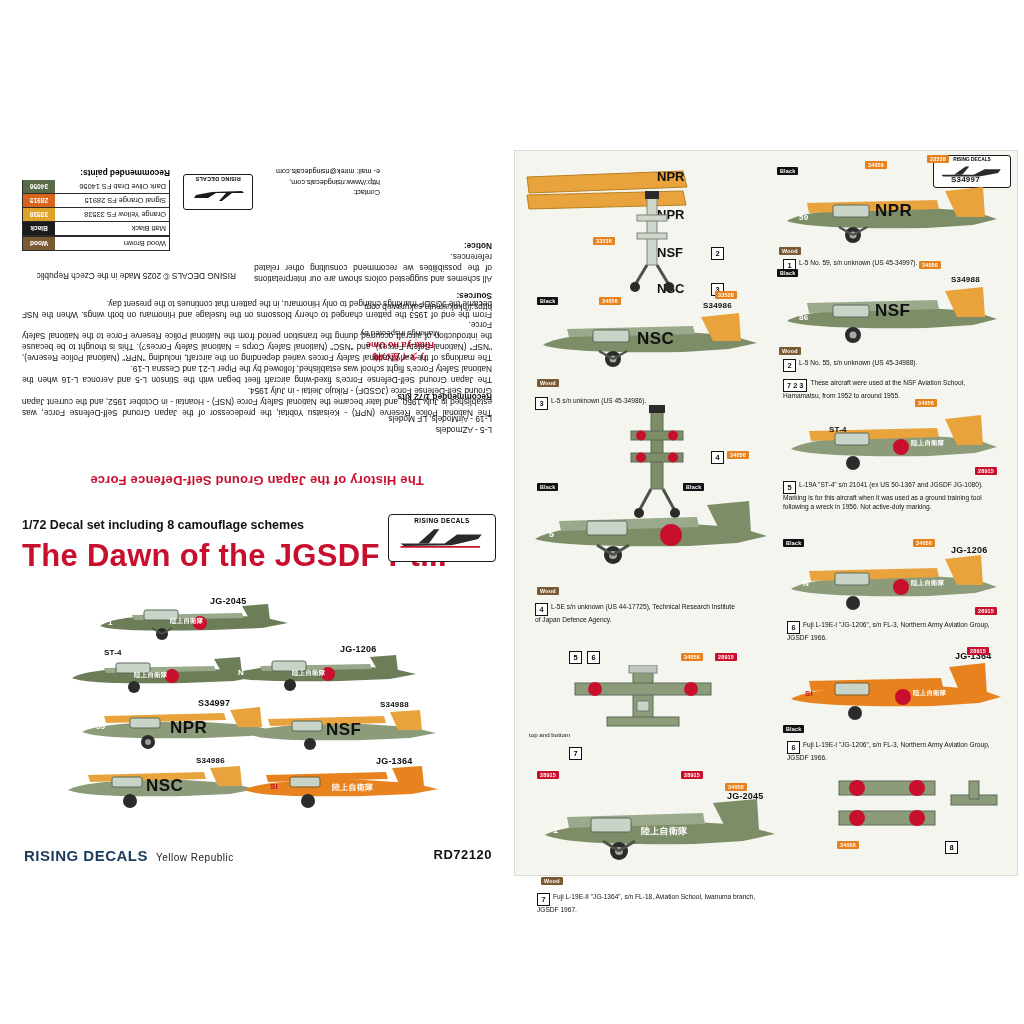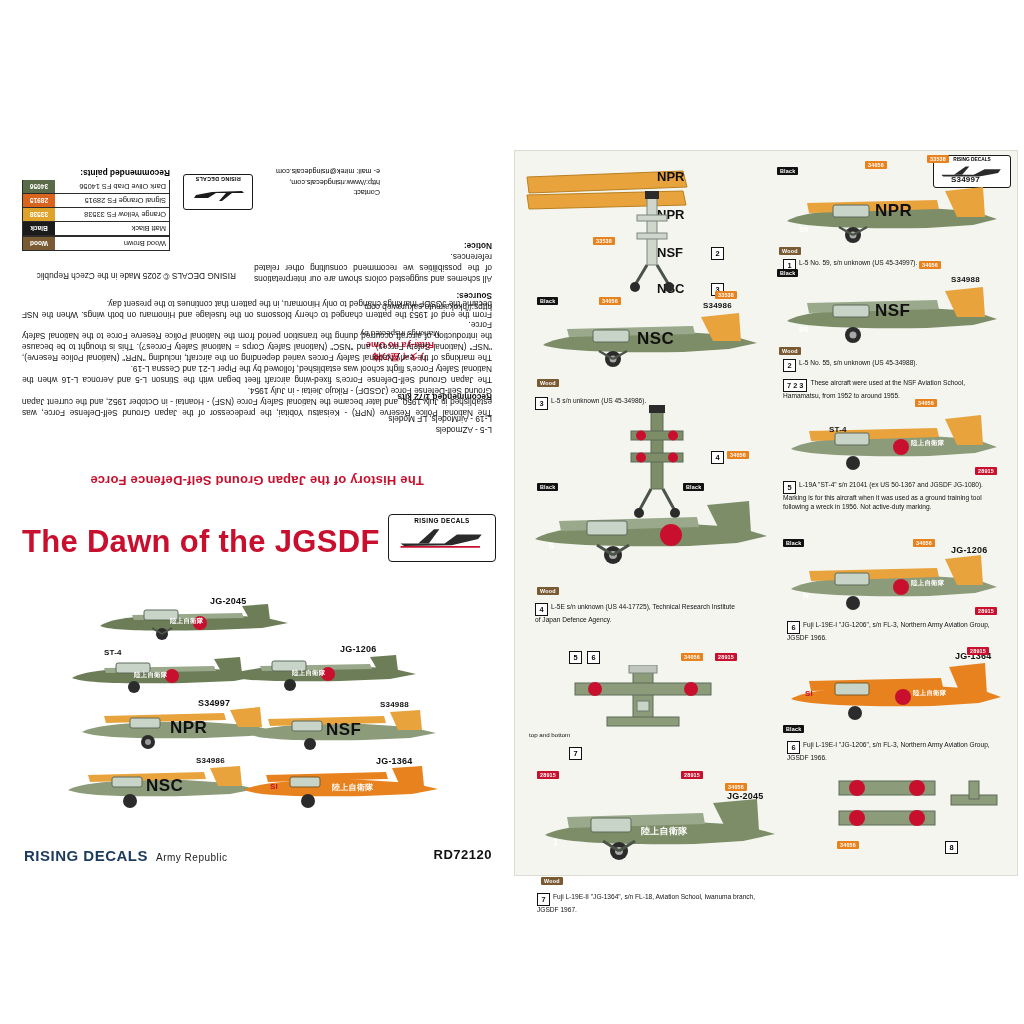--- a/index.html
+++ b/index.html
@@ -55,21 +55,21 @@
   .chip{position:absolute;font-size:5.4px;font-weight:bold;color:#fff;padding:1px 3px;border-radius:1px;letter-spacing:.2px;}
   .chip.or{background:#e8821e;}
   .chip.rd{background:#c8102e;}
   .chip.bk{background:#111;}
   .lbl{position:absolute;font-size:6.2px;color:#111;}
 
   
   .ac{position:absolute;}
   .jptxt{position:absolute;font-size:6.4px;color:#fff;font-weight:bold;letter-spacing:.3px;white-space:nowrap;}
   .code{position:absolute;font-size:9px;font-weight:bold;color:#111;letter-spacing:.2px;}
-  .code.w{color:#fff;margin-top:12px;}
+  .code.w{color:#fff;}
   .bigcode{position:absolute;font-size:17px;font-weight:bold;color:#111;letter-spacing:.5px;}
   .mklabel{position:absolute;font-size:13px;font-weight:bold;color:#111;}
 
   svg{display:block;}
 </style>
 </head>
 <body>
 
 <div class="sheet">
 
@@ -142,20 +142,21 @@
       <div class="txtblock rot" style="left:14px;top:148px;width:470px;white-space:pre-line;">The National Police Reserve (NPR) - Keisatsu Yobitai, the predecessor of the Japan Ground Self-Defense Force, was established in July 1950, and later became the National Safety Force (NSF) - Hoantai - in October 1952, and the current Japan Ground Self-Defense Force (JGSDF) - Rikujo Jieitai - in July 1954.
 The Japan Ground Self-Defense Force's fixed-wing aircraft fleet began with the Stinson L-5 and Aeronca L-16 when the National Safety Force's flight school was established, followed by the Piper L-21 and Cessna L-19.
 The markings of the early National Safety Forces varied depending on the aircraft, including "NPR" (National Police Reserve), "NSF" (National Safety Forces), and "NSC" (National Safety Corps = National Safety Forces?). This is thought to be because the introduction of aircraft occurred during the transition period from the National Police Reserve Force to the National Safety Force.
 From the end of 1953 the pattern changed to cherry blossoms on the fuselage and Hinomaru on both wings. When the NSF became the JGSDF markings changed to only Hinomaru, in the pattern that continues to the present day.</div>
 
       <div class="txtblock rot hdr-red" style="left:14px;top:322px;width:470px;text-align:center;">The History of the Japan Ground Self-Defence Force</div>
     </div>
 
     <div class="lp-bottom">
       <div class="title-wrap">
+        <div class="sub1">1/72 Decal set including 8 camouflage schemes</div>
         <div class="maintitle">The Dawn of the JGSDF Pt.II</div>
       </div>
 
       <div class="rd-logo">
         <div class="badge">
           <div class="t">RISING DECALS</div>
           <svg viewBox="0 0 106 34" style="position:absolute;top:9px;left:0;" width="106" height="30">
             <path d="M6 22 L56 22 L70 12 L98 12 L94 17 L64 24 L10 25 Z" fill="#2a2a2a"></path>
             <path d="M26 22 L44 6 L50 6 L38 22 Z" fill="#2a2a2a"></path>
             <path d="M6 26 L96 26" stroke="#c8102e" stroke-width="2"></path>
@@ -250,21 +251,21 @@
           <path d="M156 12 L186 10 L188 30 L164 30 Z" fill="#e8821e"></path>
           <rect x="54" y="21" width="30" height="10" rx="2" fill="#c9d4c8" stroke="#7a5a20"></rect>
           <circle cx="72" cy="45" r="7" fill="#2b2b2b"></circle>
         </svg>
         <div class="jptxt" style="left:96px;top:26px;font-size:8px;">陸上自衛隊</div>
         <div class="code" style="left:140px;top:0px;font-size:9px;">JG-1364</div>
         <div class="code" style="left:34px;top:26px;font-size:8px;color:#c8102e;">SI</div>
       </div>
 
       <div class="footer-left">
-        <span>RISING DECALS</span><span class="small">Army Republic</span>
+        <span>RISING DECALS</span><span class="small">Yellow Republic</span>
       </div>
       <div class="footer-code">RD72120</div>
     </div>
   </div>
 
   <div class="right">
 
     <div class="rd-logo2">
       <div class="badge">
         <div class="t">RISING DECALS</div>

